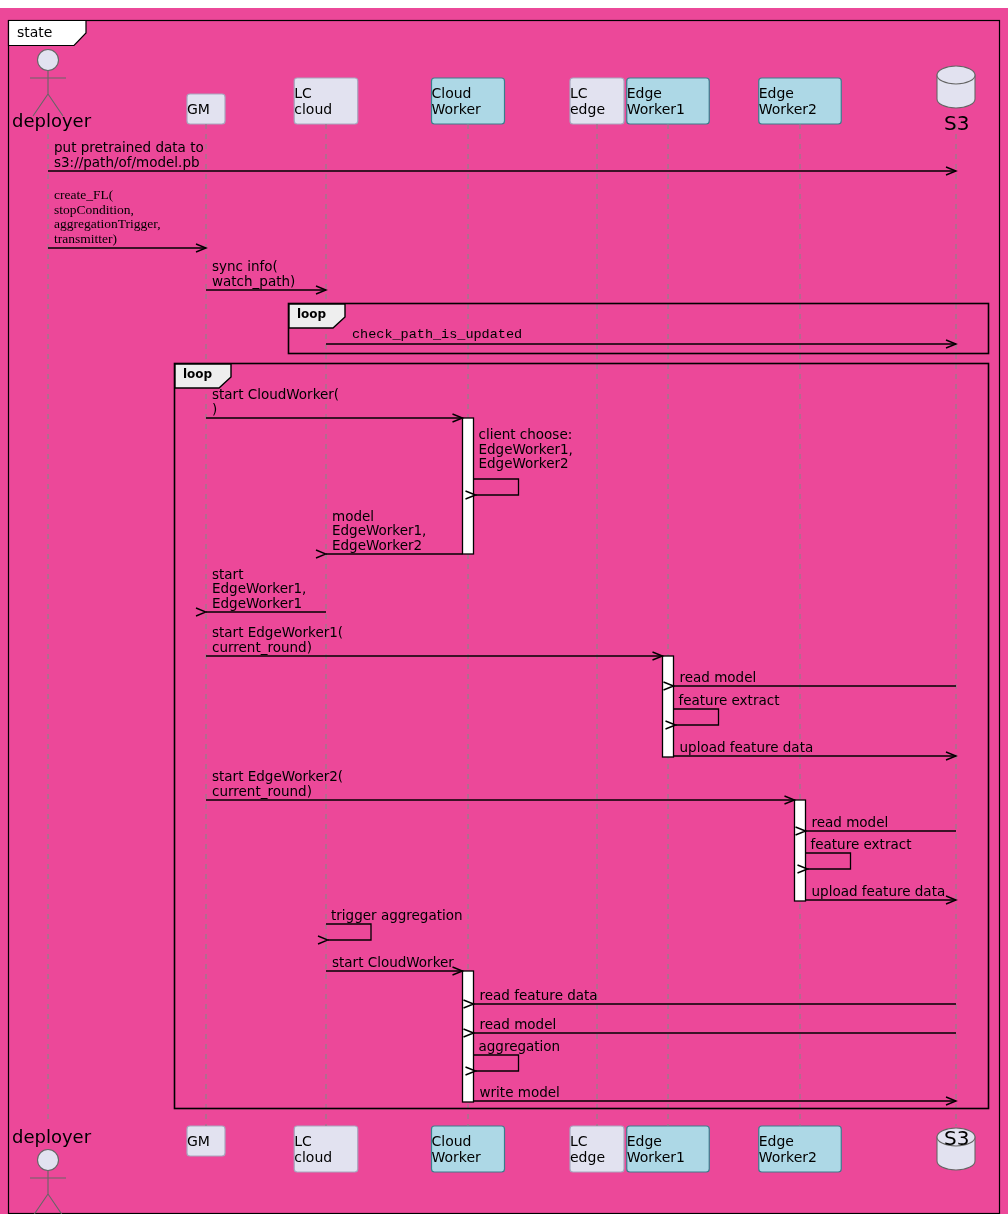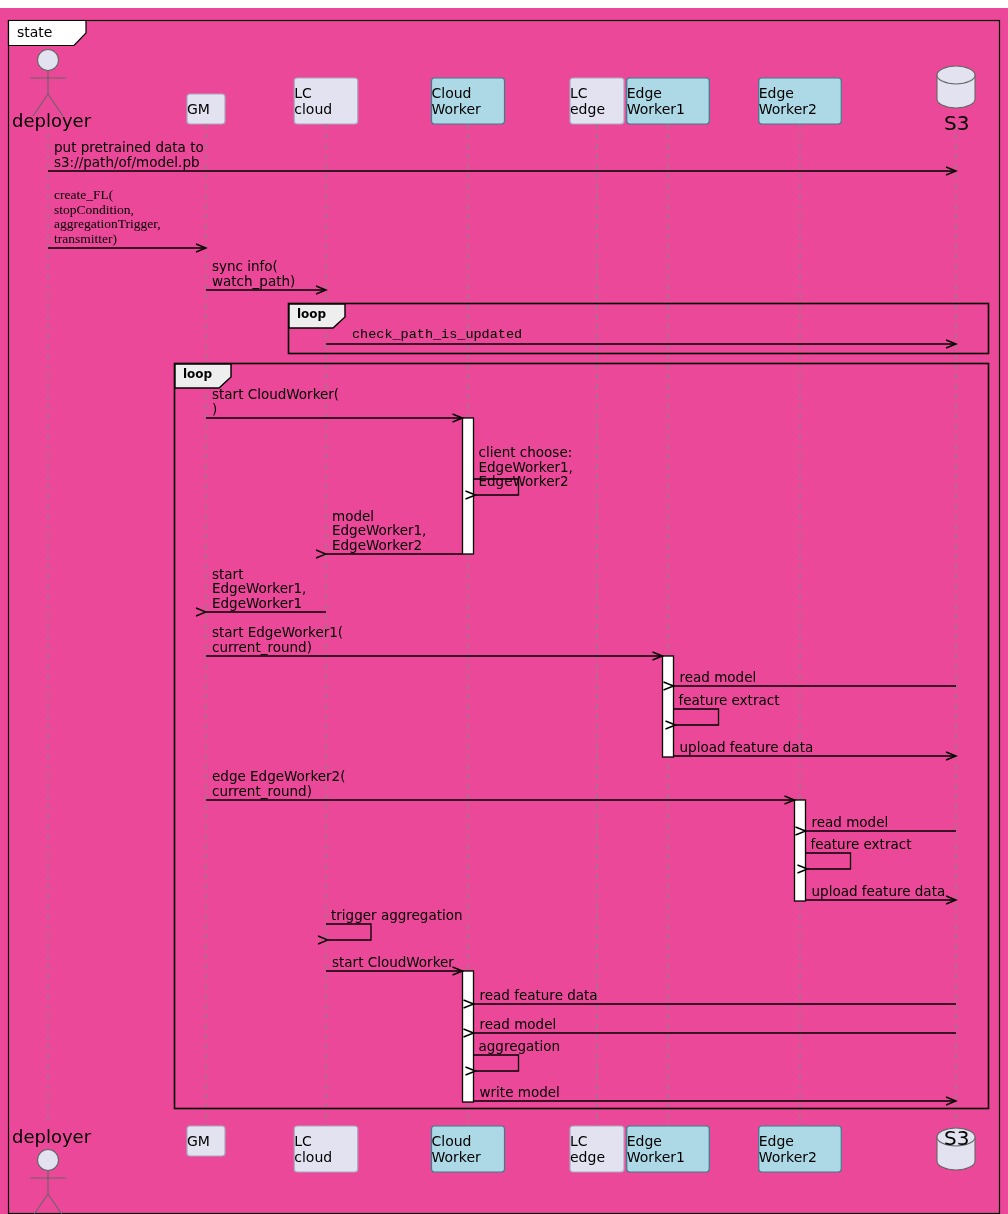--- a/index.html
+++ b/index.html
@@ -121,35 +121,35 @@
 s3://path/of/model.pb</div>
       <div class="lbl" style="left: 54px; top: 180px; font-family: Liberation Serif, serif;">create_FL(
 stopCondition,
 aggregationTrigger,
 transmitter)</div>
       <div class="lbl" style="left: 212px; top: 251px;">sync info(
 watch_path)</div>
       <div class="lbl" style="left: 352px; top: 319.5px; font-family: Liberation Mono, monospace;">check_path_is_updated</div>
       <div class="lbl" style="left: 212px; top: 379px;">start CloudWorker(
 )</div>
-      <div class="lbl" style="left: 478.5px; top: 437px;">client choose:
+      <div class="lbl" style="left: 478.5px; top: 419px;">client choose:
 EdgeWorker1,
 EdgeWorker2</div>
       <div class="lbl" style="left: 332px; top: 500.5px;">model
 EdgeWorker1,
 EdgeWorker2</div>
       <div class="lbl" style="left: 212px; top: 558.5px;">start
 EdgeWorker1,
 EdgeWorker1</div>
       <div class="lbl" style="left: 212px; top: 617px;">start EdgeWorker1(
 current_round)</div>
       <div class="lbl" style="left: 679.5px; top: 661.5px;">read model</div>
       <div class="lbl" style="left: 678.5px; top: 684.5px;">feature extract</div>
       <div class="lbl" style="left: 679.5px; top: 731.5px;">upload feature data</div>
-      <div class="lbl" style="left: 212px; top: 761px;">edge EdgeWorker2(
+      <div class="lbl" style="left: 212px; top: 761px;">start EdgeWorker2(
 current_round)</div>
       <div class="lbl" style="left: 811.5px; top: 806.5px;">read model</div>
       <div class="lbl" style="left: 810.5px; top: 828.5px;">feature extract</div>
       <div class="lbl" style="left: 811.5px; top: 875.5px;">upload feature data</div>
       <div class="lbl" style="left: 331px; top: 899.5px;">trigger aggregation</div>
       <div class="lbl" style="left: 332px; top: 946.5px;">start CloudWorker</div>
       <div class="lbl" style="left: 479.5px; top: 979.5px;">read feature data</div>
       <div class="lbl" style="left: 479.5px; top: 1008.5px;">read model</div>
       <div class="lbl" style="left: 478.5px; top: 1030.5px;">aggregation</div>
       <div class="lbl" style="left: 479.5px; top: 1076.5px;">write model</div>

